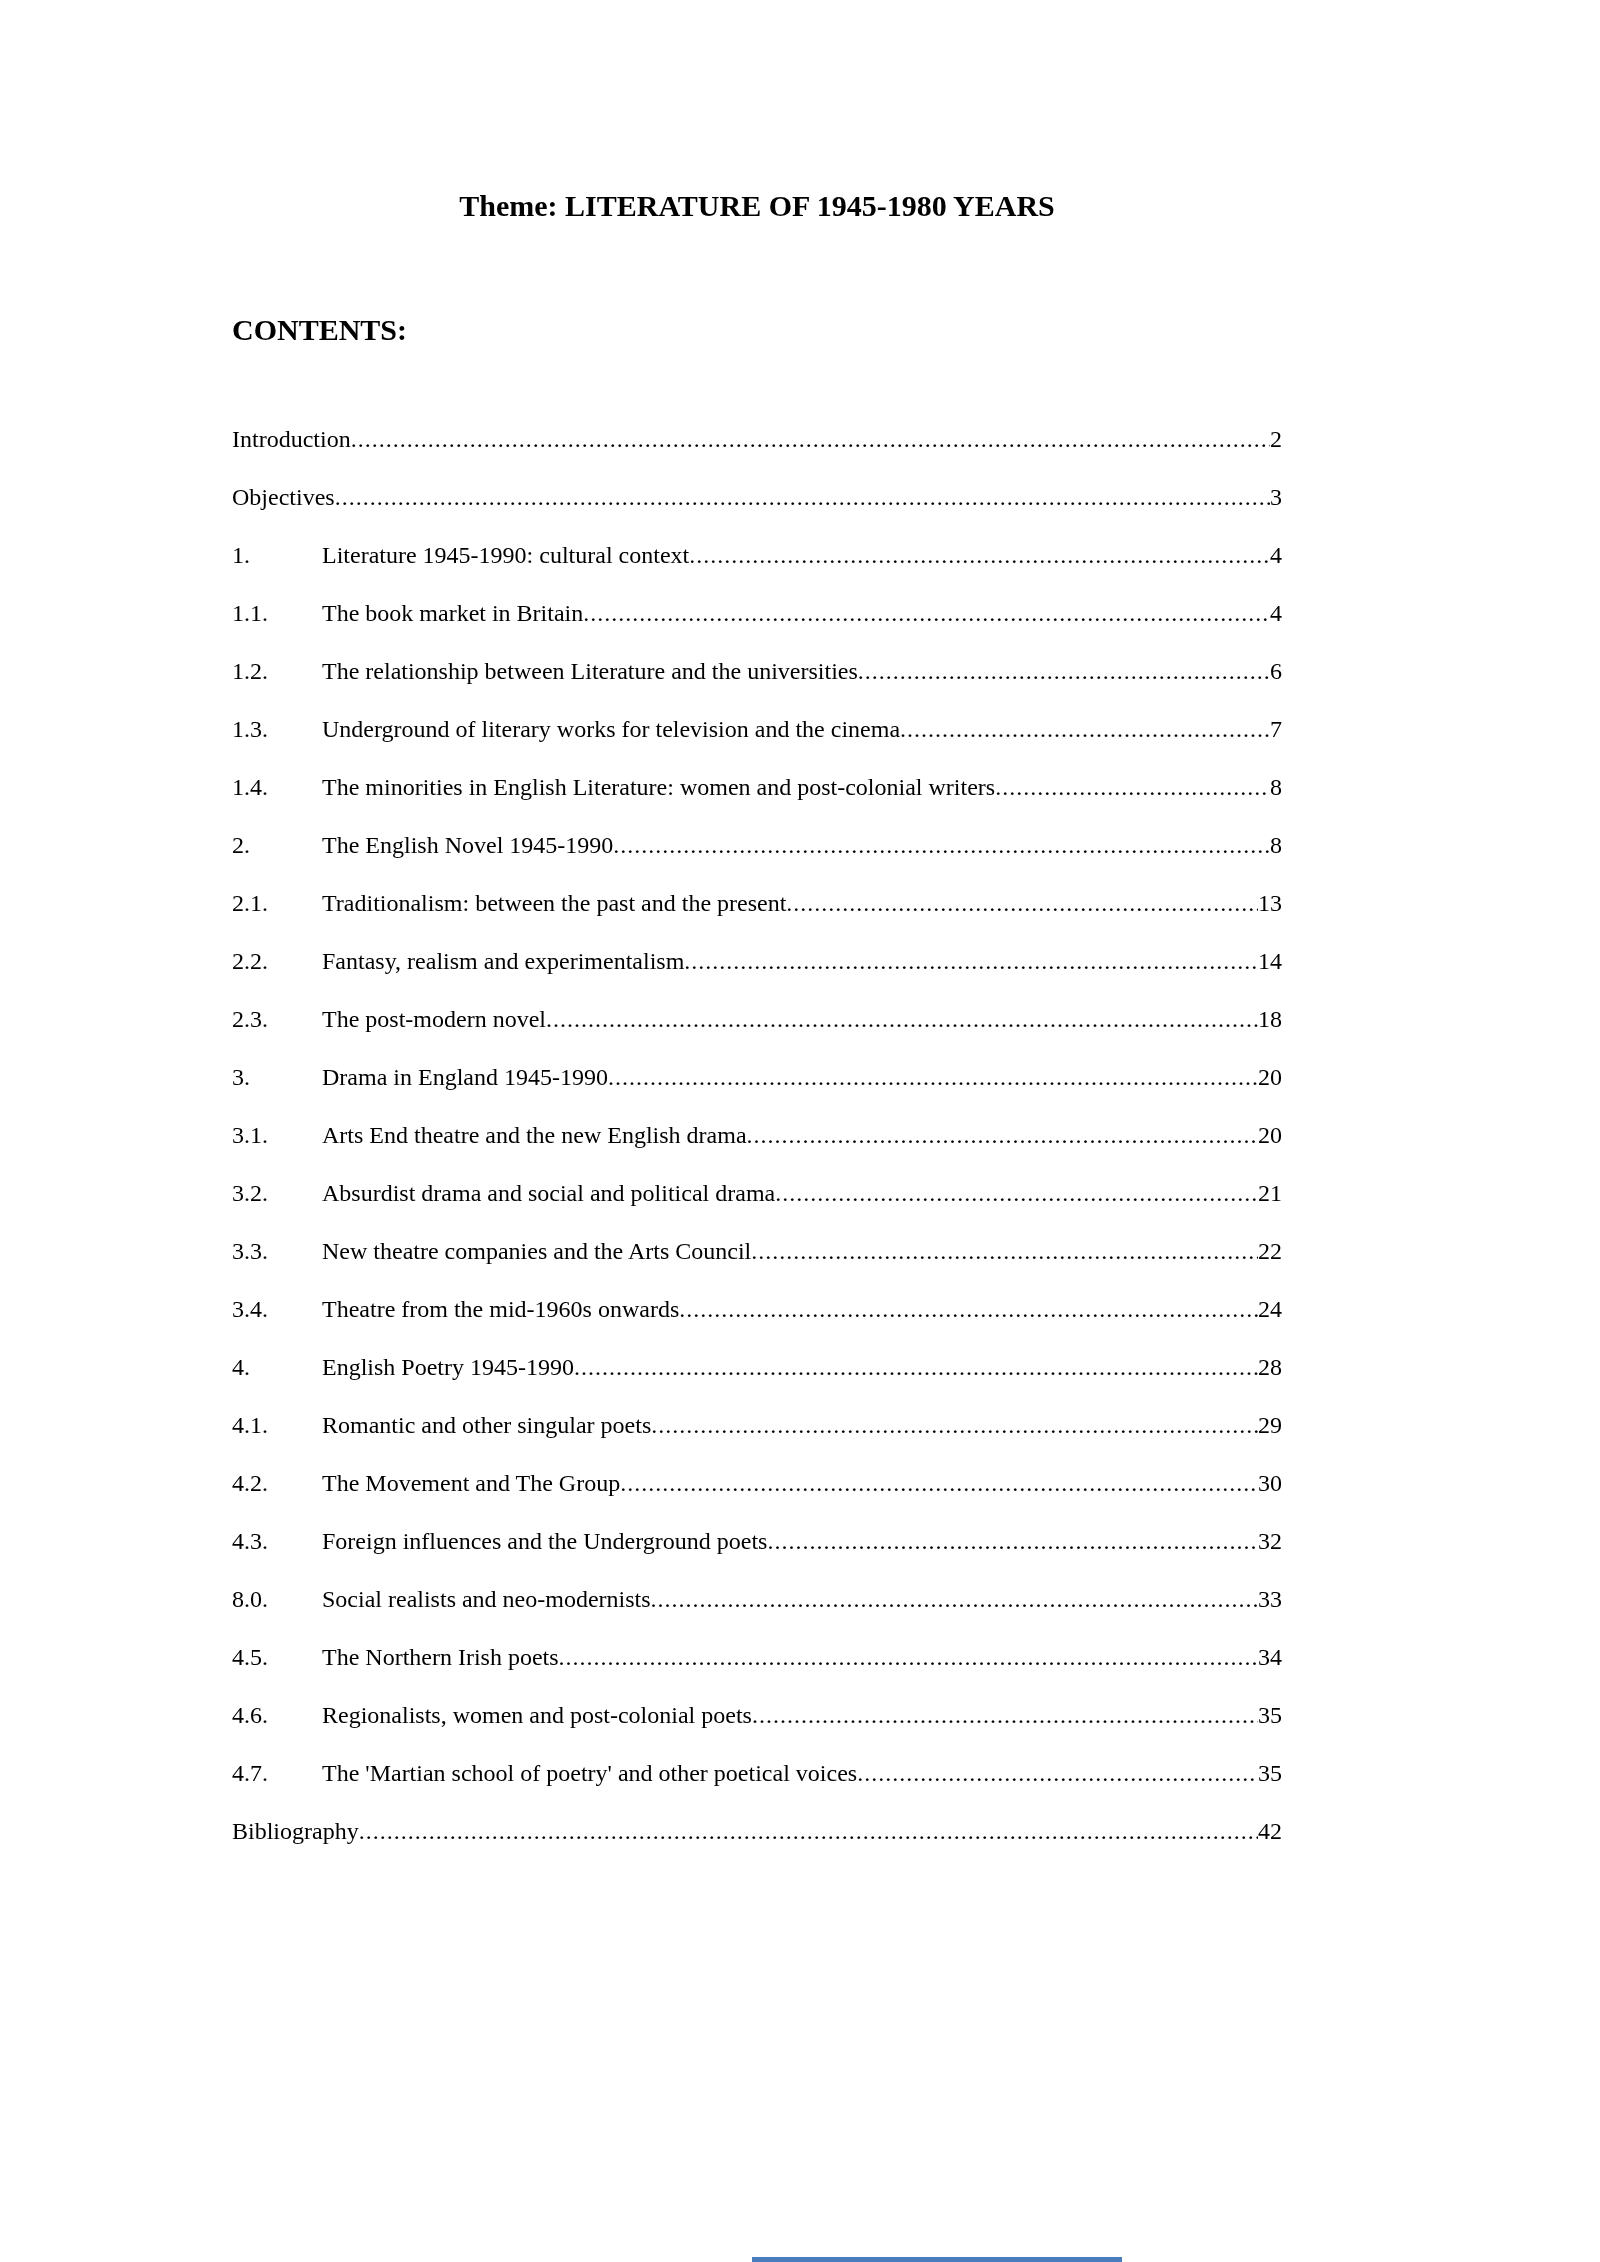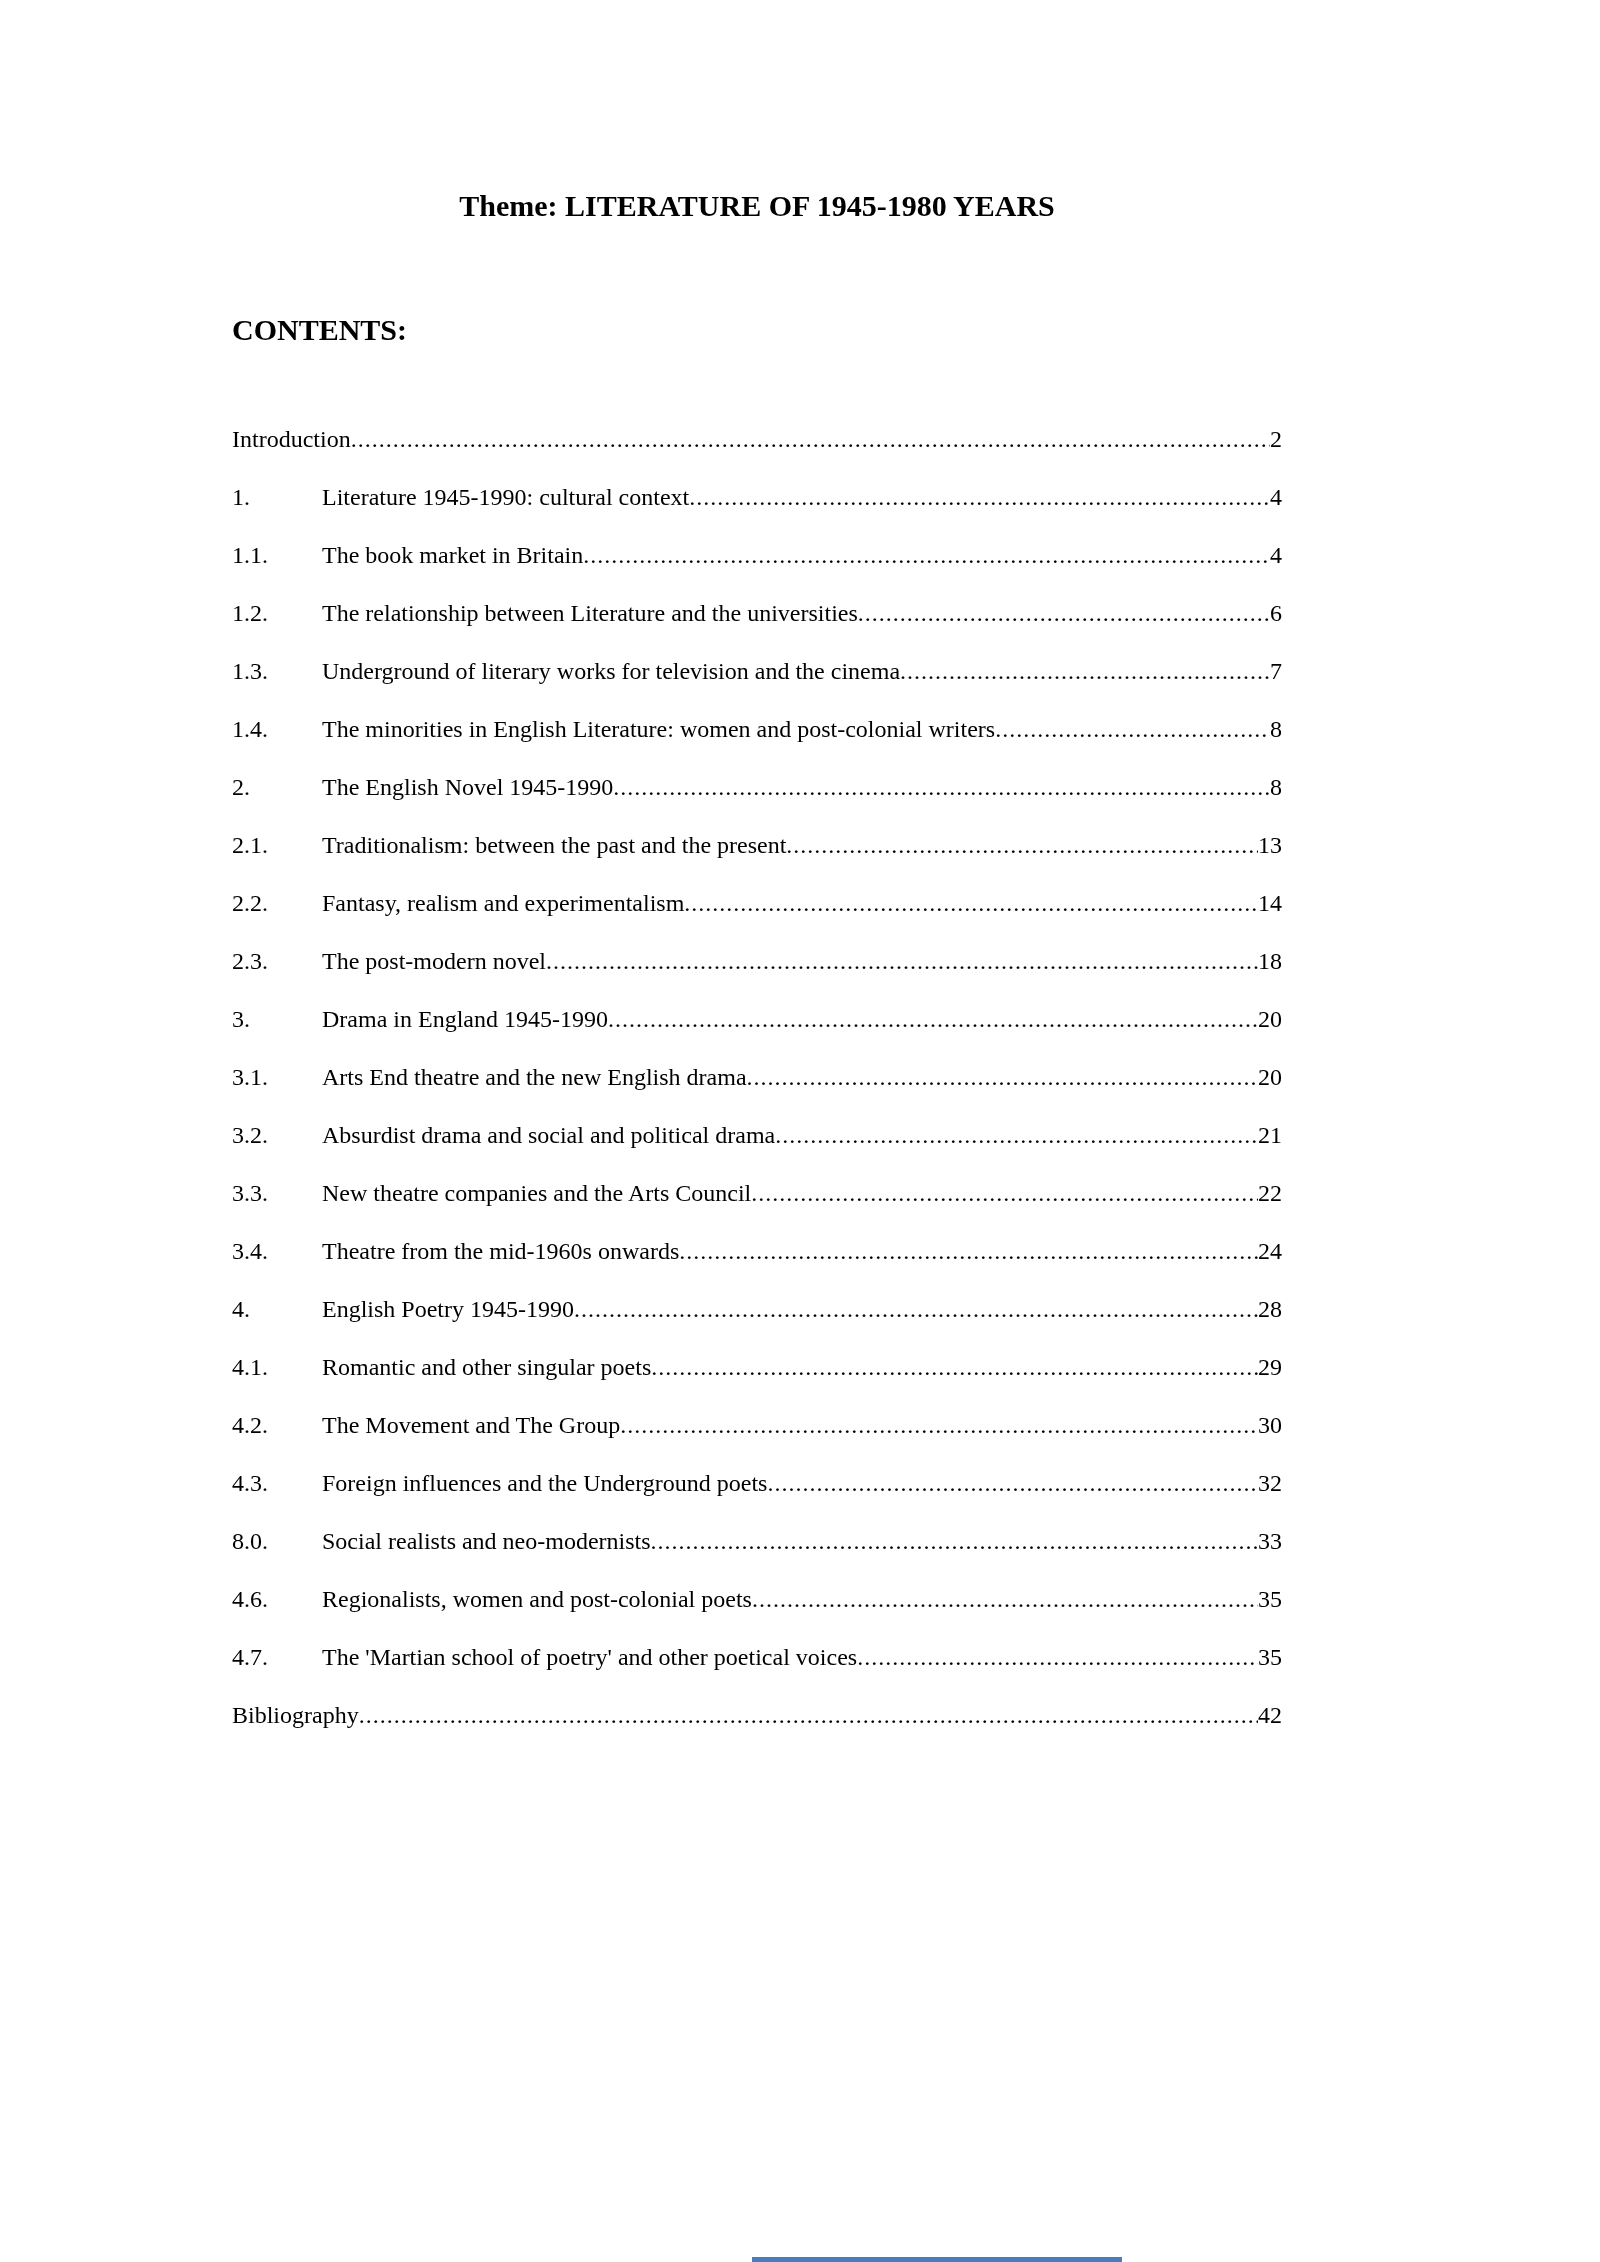--- a/index.html
+++ b/index.html
@@ -80,20 +80,26 @@
 
   <div class="contents-heading">CONTENTS:</div>
 
   <div class="toc">
       <div class="toc-row no-num">
 
     <span class="toc-title">Introduction</span>
     <span class="toc-dots"></span>
     <span class="toc-page">2</span>
   </div>
+      <div class="toc-row no-num">
+
+    <span class="toc-title">Objectives</span>
+    <span class="toc-dots"></span>
+    <span class="toc-page">3</span>
+  </div>
       <div class="toc-row">
     <span class="toc-num">1.</span>
     <span class="toc-title">Literature 1945-1990: cultural context</span>
     <span class="toc-dots"></span>
     <span class="toc-page">4</span>
   </div>
       <div class="toc-row">
     <span class="toc-num">1.1.</span>
     <span class="toc-title">The book market in Britain</span>
     <span class="toc-dots"></span>
@@ -195,20 +201,26 @@
     <span class="toc-dots"></span>
     <span class="toc-page">32</span>
   </div>
       <div class="toc-row">
     <span class="toc-num">8.0.</span>
     <span class="toc-title">Social realists and neo-modernists</span>
     <span class="toc-dots"></span>
     <span class="toc-page">33</span>
   </div>
       <div class="toc-row">
+    <span class="toc-num">4.5.</span>
+    <span class="toc-title">The Northern Irish poets</span>
+    <span class="toc-dots"></span>
+    <span class="toc-page">34</span>
+  </div>
+      <div class="toc-row">
     <span class="toc-num">4.6.</span>
     <span class="toc-title">Regionalists, women and post-colonial poets</span>
     <span class="toc-dots"></span>
     <span class="toc-page">35</span>
   </div>
       <div class="toc-row">
     <span class="toc-num">4.7.</span>
     <span class="toc-title">The 'Martian school of poetry' and other poetical voices</span>
     <span class="toc-dots"></span>
     <span class="toc-page">35</span>

